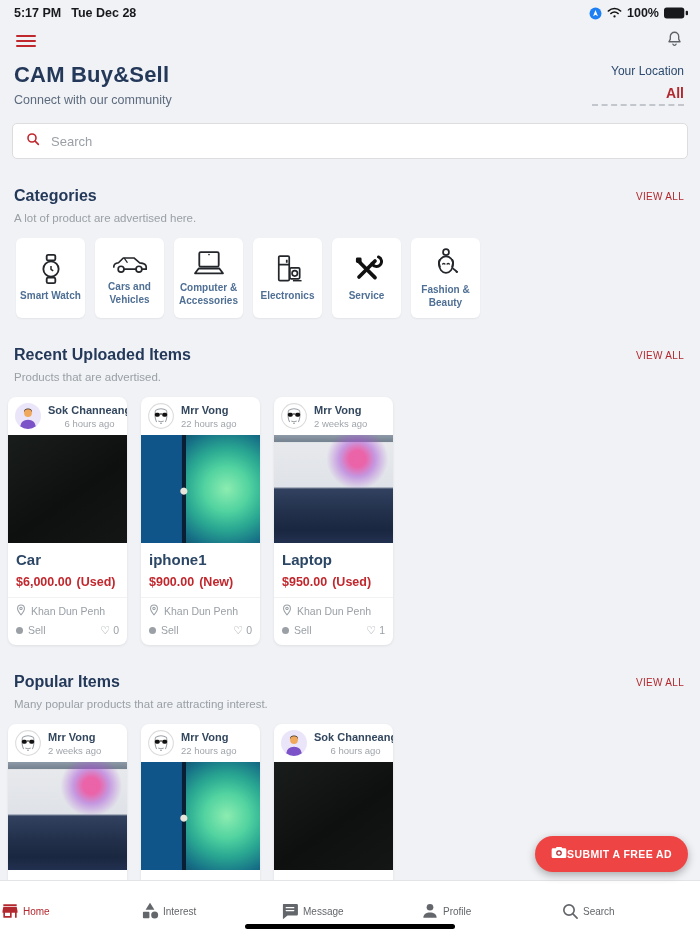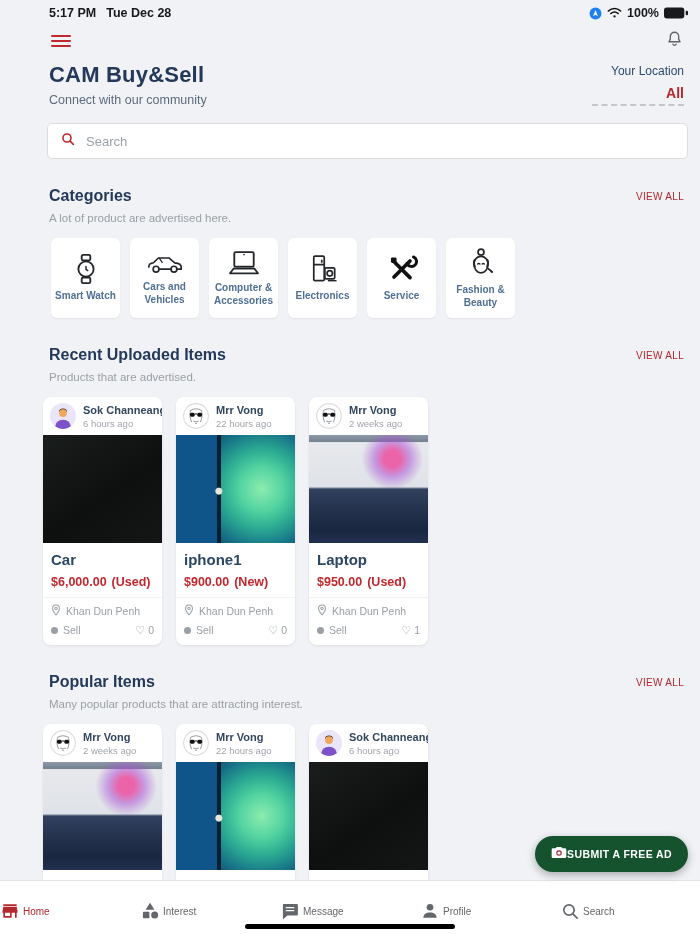--- a/index.html
+++ b/index.html
@@ -62,21 +62,21 @@
   }
   
   .card-row { display:flex; gap:14px; padding:0 8px; margin-top:14px; }
   .pcard {
     width:119px; background:#fff; border-radius:8px; overflow:hidden;
     box-shadow:0 1px 3px rgba(0,0,0,.08); cursor:pointer;
   }
   .card-head { display:flex; align-items:center; gap:7px; padding:6px 7px; }
   .avatar { width:26px; height:26px; border-radius:50%; flex:none; }
   .seller-name { font-size:11px; font-weight:700; color:#33475e; white-space:nowrap; }
-  .seller-time { font-size:9.5px; color:#a0a5ab; margin-top:2px; }
+  .seller-time { font-size:9.5px; color:#a0a5ab; margin-top:2px;text-align:center; }
   .card-img { height:108px; }
   .img-car  { background:linear-gradient(145deg,#191d1b 0%,#0e100f 55%,#131614 100%); }
   .img-iphone {
     background:
       radial-gradient(circle at 36% 52%, #e9e5da 0 3px, rgba(0,0,0,0) 4px),
       linear-gradient(90deg,#10558a 0%,#10558a 34%,#0a1f33 34.5%,#0a1f33 38%,rgba(0,0,0,0) 38%),
       radial-gradient(circle at 72% 50%, #8cecb0 0%, #52d3a0 22%, #2aa892 40%, #177287 58%, #0f3e5e 78%, #0b2c47 100%);
   }
   .img-laptop {
     background:
@@ -89,40 +89,40 @@
   .p-cond { margin-left:5px; }
   .card-meta { border-top:1px solid #f2f2f2; margin:8px 0 0; padding:6px 8px 9px; }
   .meta-row { display:flex; align-items:center; gap:5px; font-size:10.5px; color:#9aa0a6; }
   .meta-row + .meta-row { margin-top:6px; }
   .meta-dot { width:7px; height:7px; border-radius:50%; background:#9aa0a6; display:inline-block; }
   .likes { margin-left:auto; display:flex; align-items:center; gap:3px; font-size:10.5px; color:#9aa0a6; }
   .heart { font-size:11px; line-height:1; }
   
   .fab {
     position:fixed; right:12px; bottom:62px; height:36px; border-radius:18px;
-    background:#14532d; color:#fff; display:flex; align-items:center; gap:0;
+    background:#ef4444; color:#fff; display:flex; align-items:center; gap:0;
     padding:0 16px; box-shadow:0 3px 8px rgba(0,0,0,.3); cursor:pointer; z-index:30;
   }
   .fab-label { font-size:10.5px; font-weight:700; letter-spacing:.4px; }
   
   .bottomnav {
     position:fixed; left:0; right:0; bottom:0; height:54px; background:#fff;
     border-top:1px solid #e3e4e6; display:flex; z-index:20;
   }
   .nav-item {
     flex:1; display:flex; flex-direction:row; align-items:center; justify-content:flex-start;
     padding-top:7px; gap:3px; color:#63666a; cursor:pointer; font-size:10px;
   }
   .nav-item.active { color:#b3282e; }
   .nav-item svg { display:block; }
   .home-indicator {
     position:fixed; left:50%; transform:translateX(-50%); bottom:5px;
     width:210px; height:5px; background:#000; border-radius:3px; z-index:25;
   }
-  .content { height:934px; overflow:hidden;margin-left:35px; }
+  .content { height:934px; overflow:hidden; }
 </style>
 </head>
 <body>
 
 <div class="content">
 
   <div class="statusbar">
     <div class="sb-left">
       <span>5:17 PM</span>
       <span>Tue Dec 28</span>

